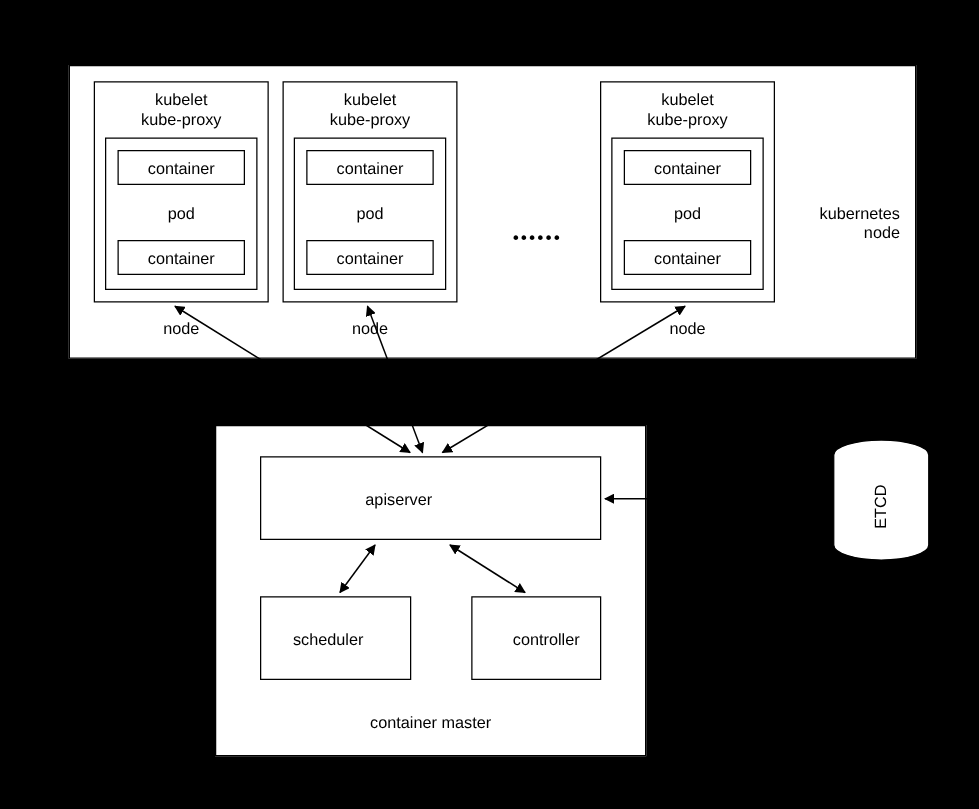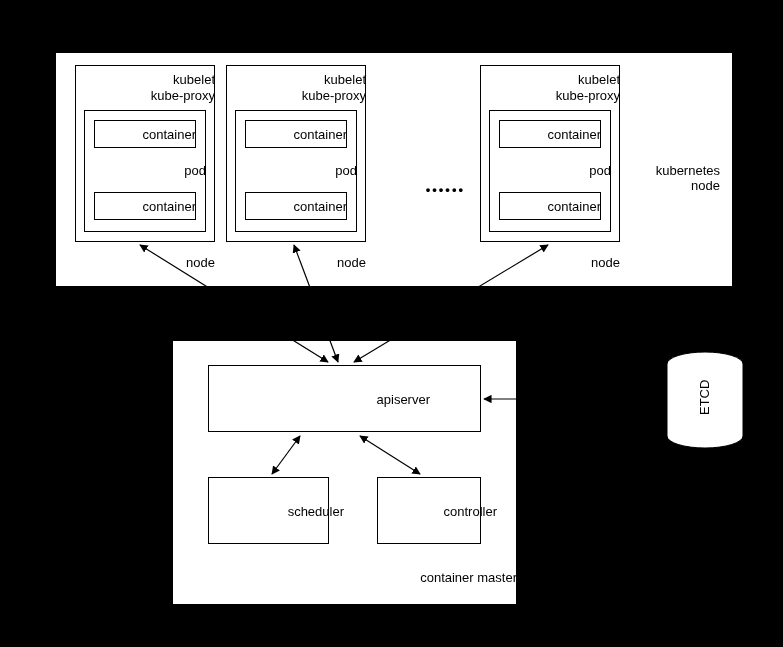--- a/index.html
+++ b/index.html
@@ -14,21 +14,21 @@
     }
     .box {
       position: absolute;
       background: #fff;
       border: 1px solid #000;
     }
     .label {
       position: absolute;
       color: #000;
       background: transparent;
-      text-align: right;
+      text-align: center;
     }
     .vlabel {
       writing-mode: vertical-rl;
       transform: rotate(180deg);
     }
     svg.arrows {
       position: absolute;
       top: 0; left: 0;
       width: 783px; height: 647px;
       pointer-events: none;
@@ -73,21 +73,21 @@
 <div class="label" style="left:499px; top:127px; width:102px;">container</div>
 <div class="label" style="left:489px; top:163px; width:122px;">pod</div>
 <div class="box" style="left:499px; top:192px; width:102px; height:28px;"></div>
 <div class="label" style="left:499px; top:199px; width:102px;">container</div>
 <div class="label" style="left:480px; top:255px; width:140px;">node</div>
 
 <div class="box" style="left:172px; top:340px; width:345px; height:265px;"></div>
 <div class="box" style="left:208px; top:365px; width:273px; height:67px;"></div>
 <div class="label" style="left:208px; top:392px; width:222px;">apiserver</div>
 <div class="box" style="left:208px; top:477px; width:121px; height:67px;"></div>
-<div class="label" style="left:223px; top:504px; width:121px;">scheduler</div>
+<div class="label" style="left:202px; top:504px; width:121px;">scheduler</div>
 <div class="box" style="left:377px; top:477px; width:104px; height:67px;"></div>
 <div class="label" style="left:377px; top:504px; width:120px;">controller</div>
 <div class="label" style="left:172px; top:570px; width:345px;">container master</div>
 
 <svg style="position:absolute; left:665px; top:350px; width:80px; height:100px;">
   <ellipse cx="40" cy="14" rx="38" ry="12" fill="#fff" stroke="#000"></ellipse>
   <rect x="2" y="14" width="76" height="72" fill="#fff" stroke="none"></rect>
   <line x1="2" y1="14" x2="2" y2="86" stroke="#000"></line>
   <line x1="78" y1="14" x2="78" y2="86" stroke="#000"></line>
   <path d="M 2 86 A 38 12 0 0 0 78 86" fill="#fff" stroke="#000"></path>

